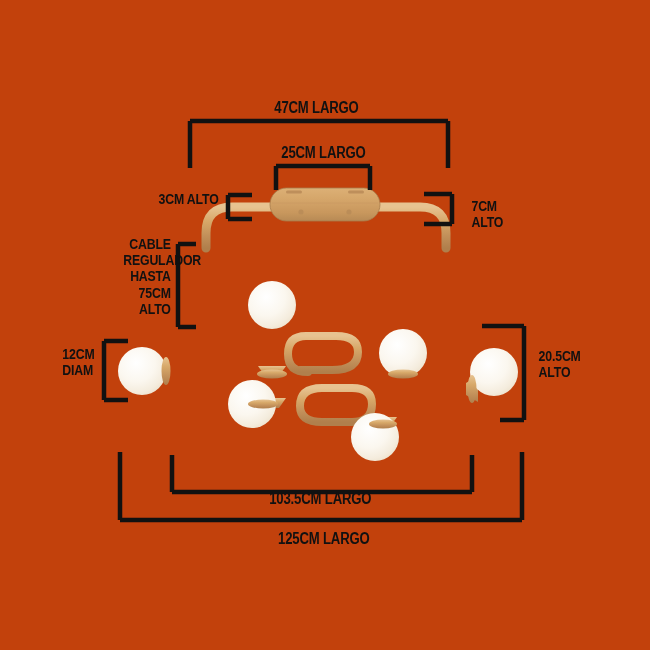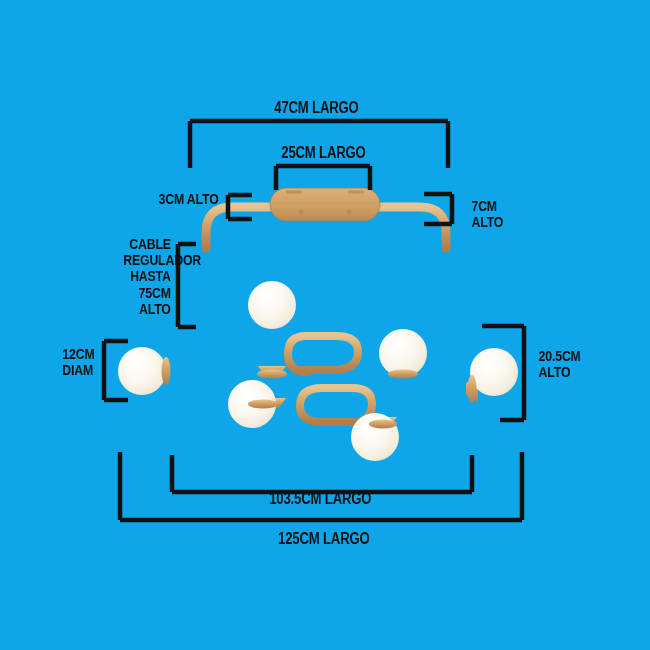--- a/index.html
+++ b/index.html
@@ -8,21 +8,21 @@
     padding: 0;
     background: #ffffff;
   }
   body {
     font-family: "Liberation Sans", sans-serif;
   }
   #stage {
     position: relative;
     width: 650px;
     height: 650px;
-    background: #0ea5e9;
+    background: #c2410c;
     overflow: hidden;
   }
   #fixture-svg, #dimension-svg {
     position: absolute;
     top: 0;
     left: 0;
     width: 650px;
     height: 650px;
   }
   .dim-label {

